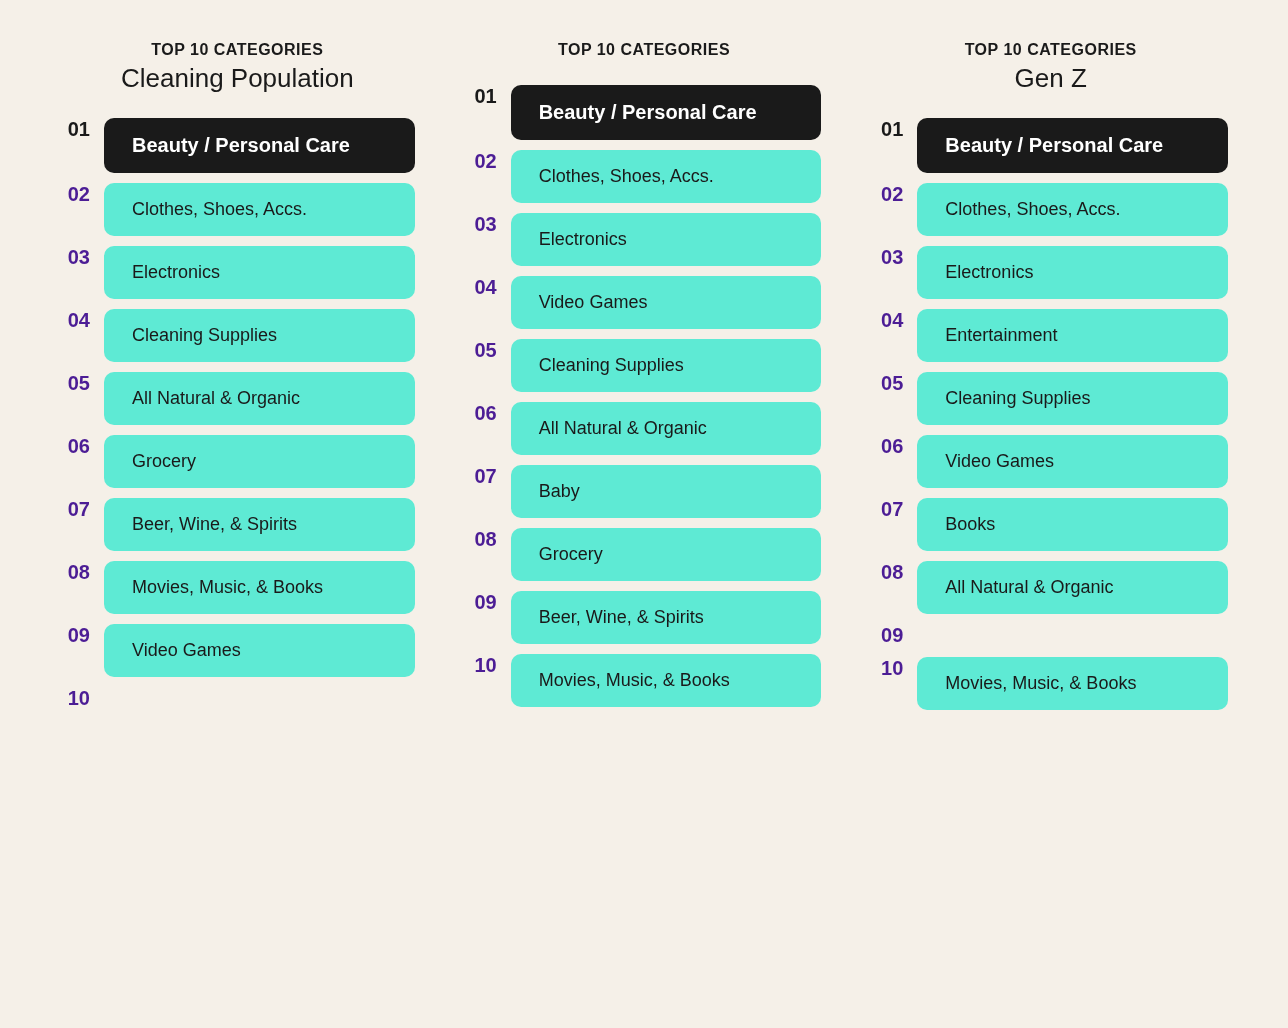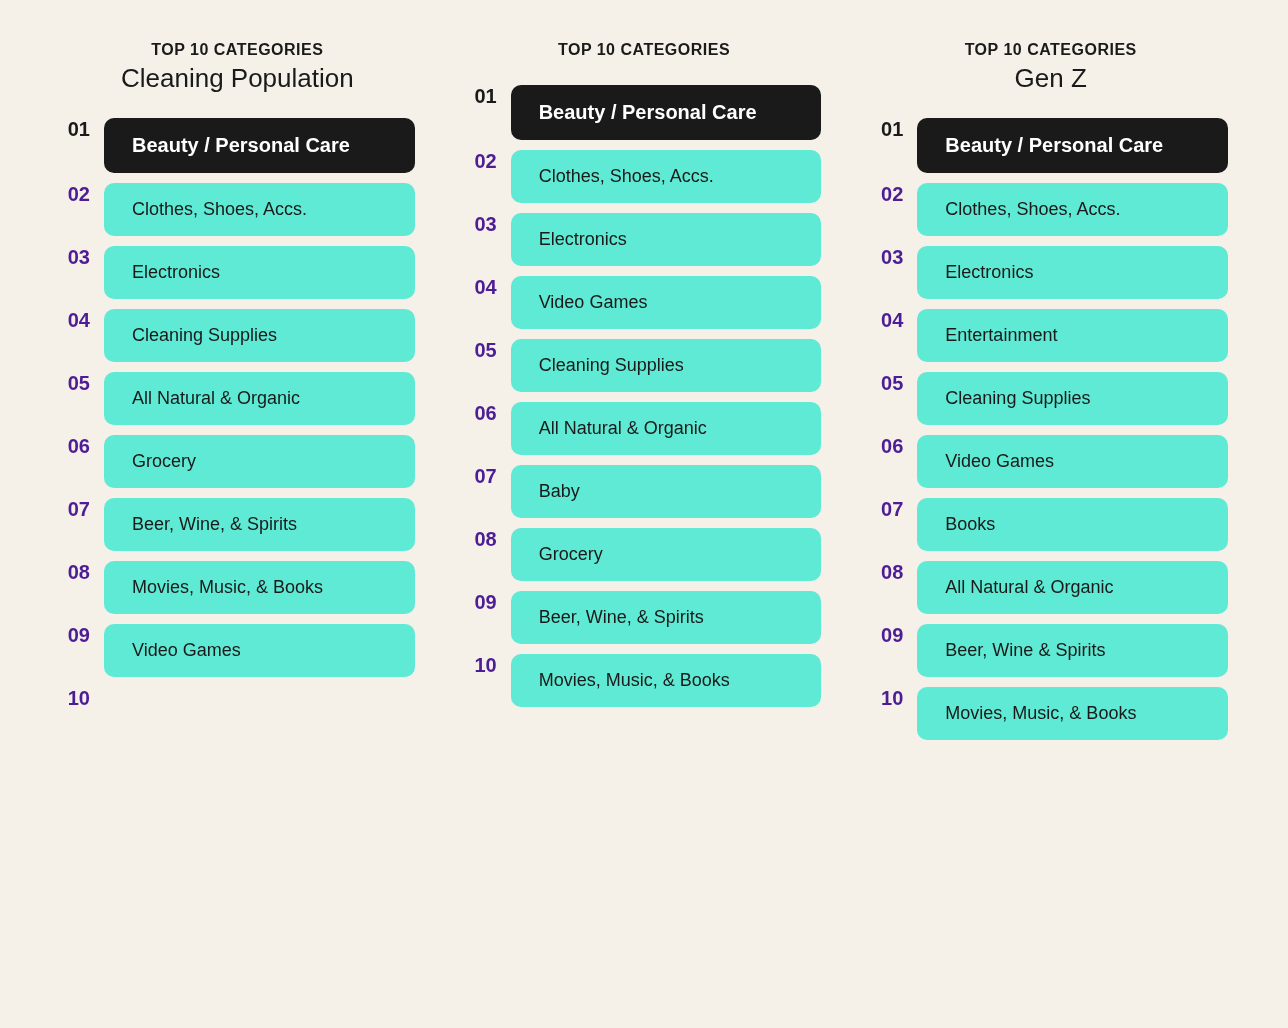--- a/index.html
+++ b/index.html
@@ -225,21 +225,20 @@
         <div class="rank-row">
           <div class="rank-number">07</div>
           <div class="rank-item item-default">Books</div>
         </div>
         <div class="rank-row">
           <div class="rank-number">08</div>
           <div class="rank-item item-default">All Natural &amp; Organic</div>
         </div>
         <div class="rank-row">
           <div class="rank-number">09</div>
-          <div class="rank-item item-default">Beer, Wine &amp; Spirits</div>
         </div>
         <div class="rank-row">
           <div class="rank-number">10</div>
           <div class="rank-item item-default">Movies, Music, &amp; Books</div>
         </div>
       </div>
     </div>
 </div>
 
 </body></html>

